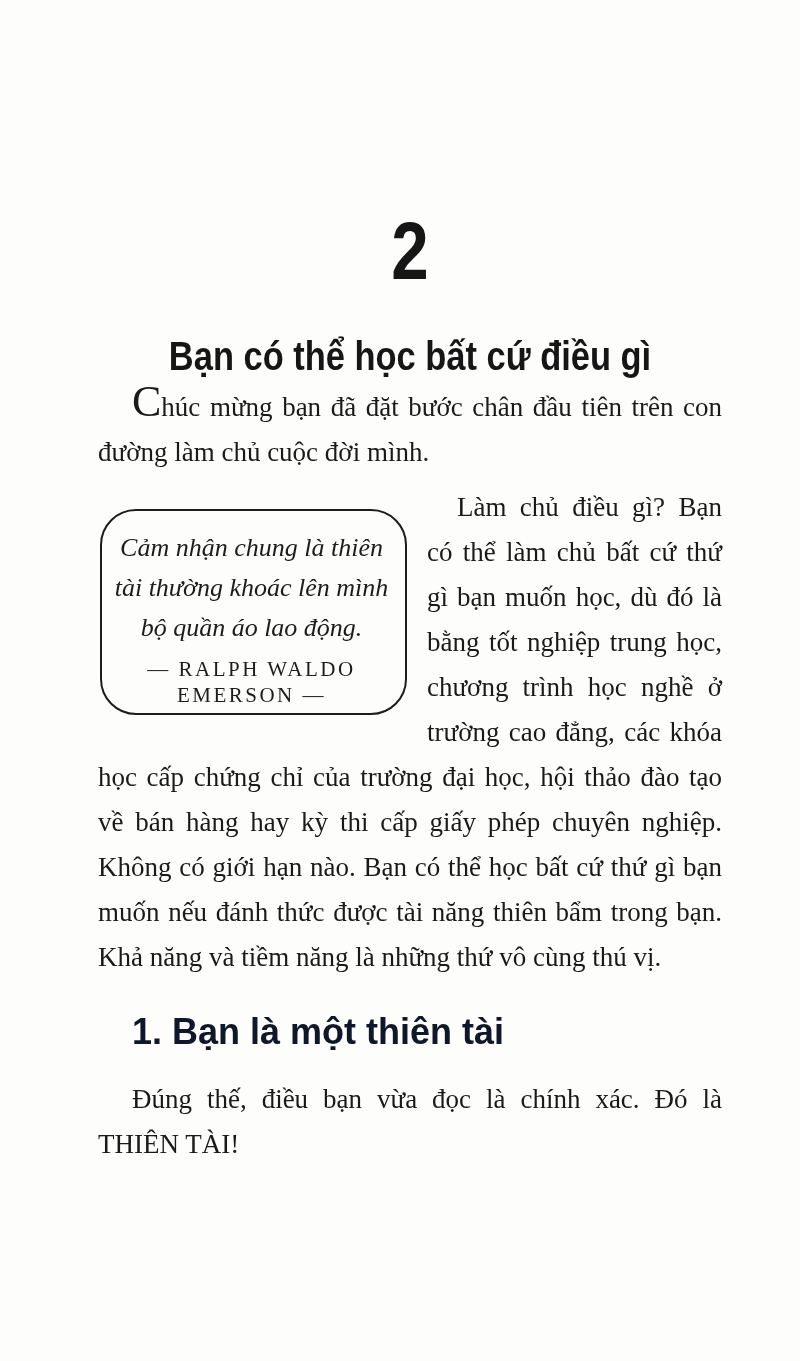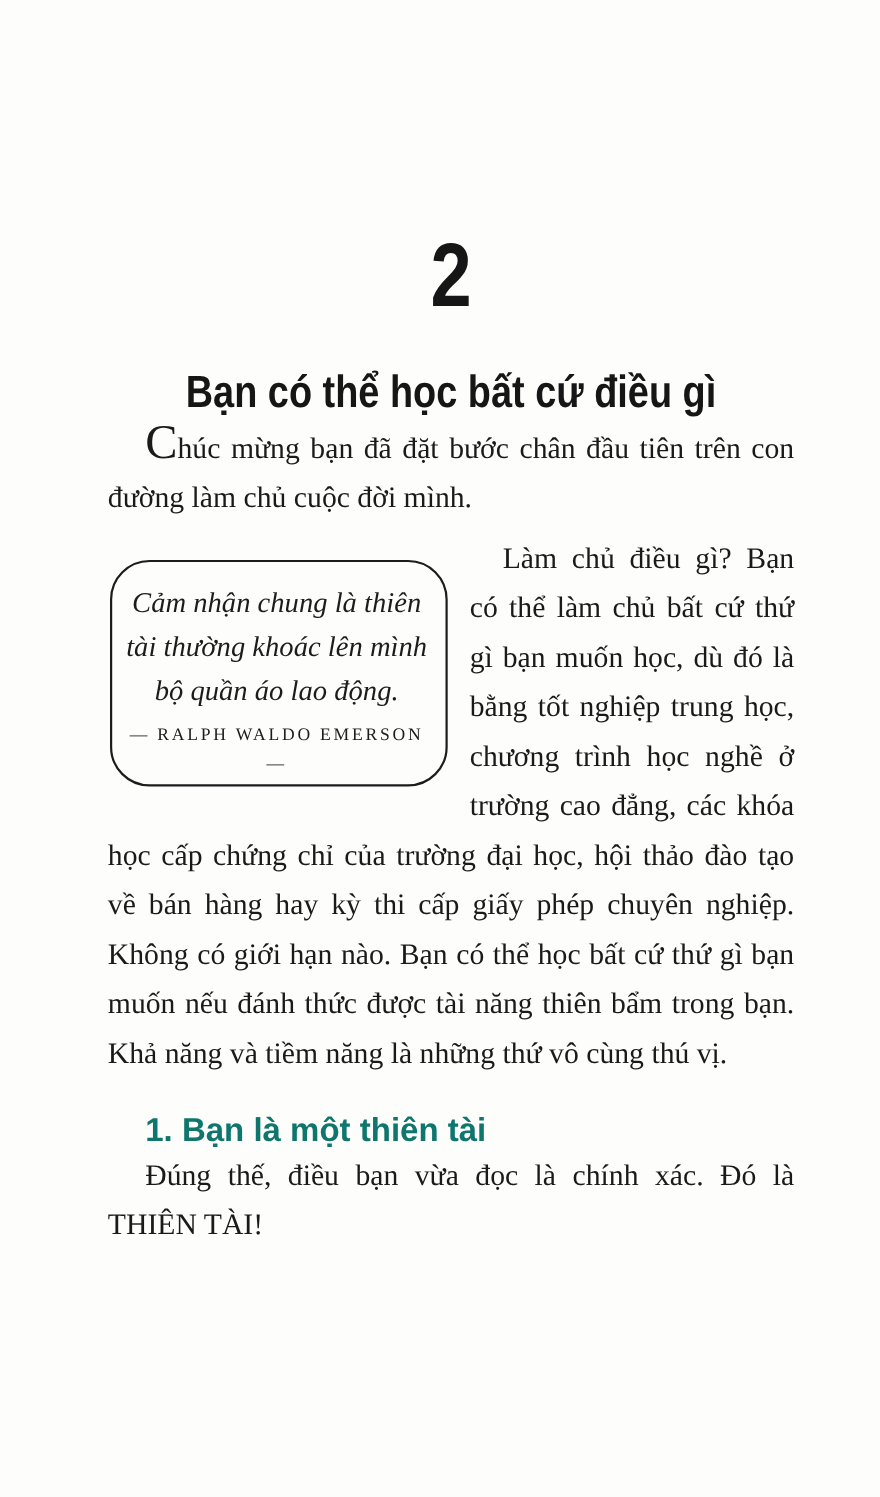--- a/index.html
+++ b/index.html
@@ -77,38 +77,39 @@
   }
 
   .quote-text {
     font-style: italic;
     font-size: 26px;
     line-height: 40px;
     color: #1c1c1c;
   }
 
   .quote-attr {
-    font-size: 16px;
+    font-size: 21px;
     line-height: 26px;
     letter-spacing: 2.5px;
     margin-top: 8px;
     color: #1c1c1c;
   }
 
   .section-heading {
     clear: both;
     font-family: "Liberation Sans", sans-serif;
     font-weight: 700;
-    font-size: 30px;
+    font-size: 36px;
     line-height: 1.2;
     margin: 30px 0 0 34px;
-    color: #0f766e;
+    color: #0f172a;
   }
 
   .last-para {
+    margin-top: 24px;
     text-indent: 34px;
   }
 </style>
 </head>
 <body>
 
 <div class="page">
 
   <div class="chapter-number">2</div>
 

